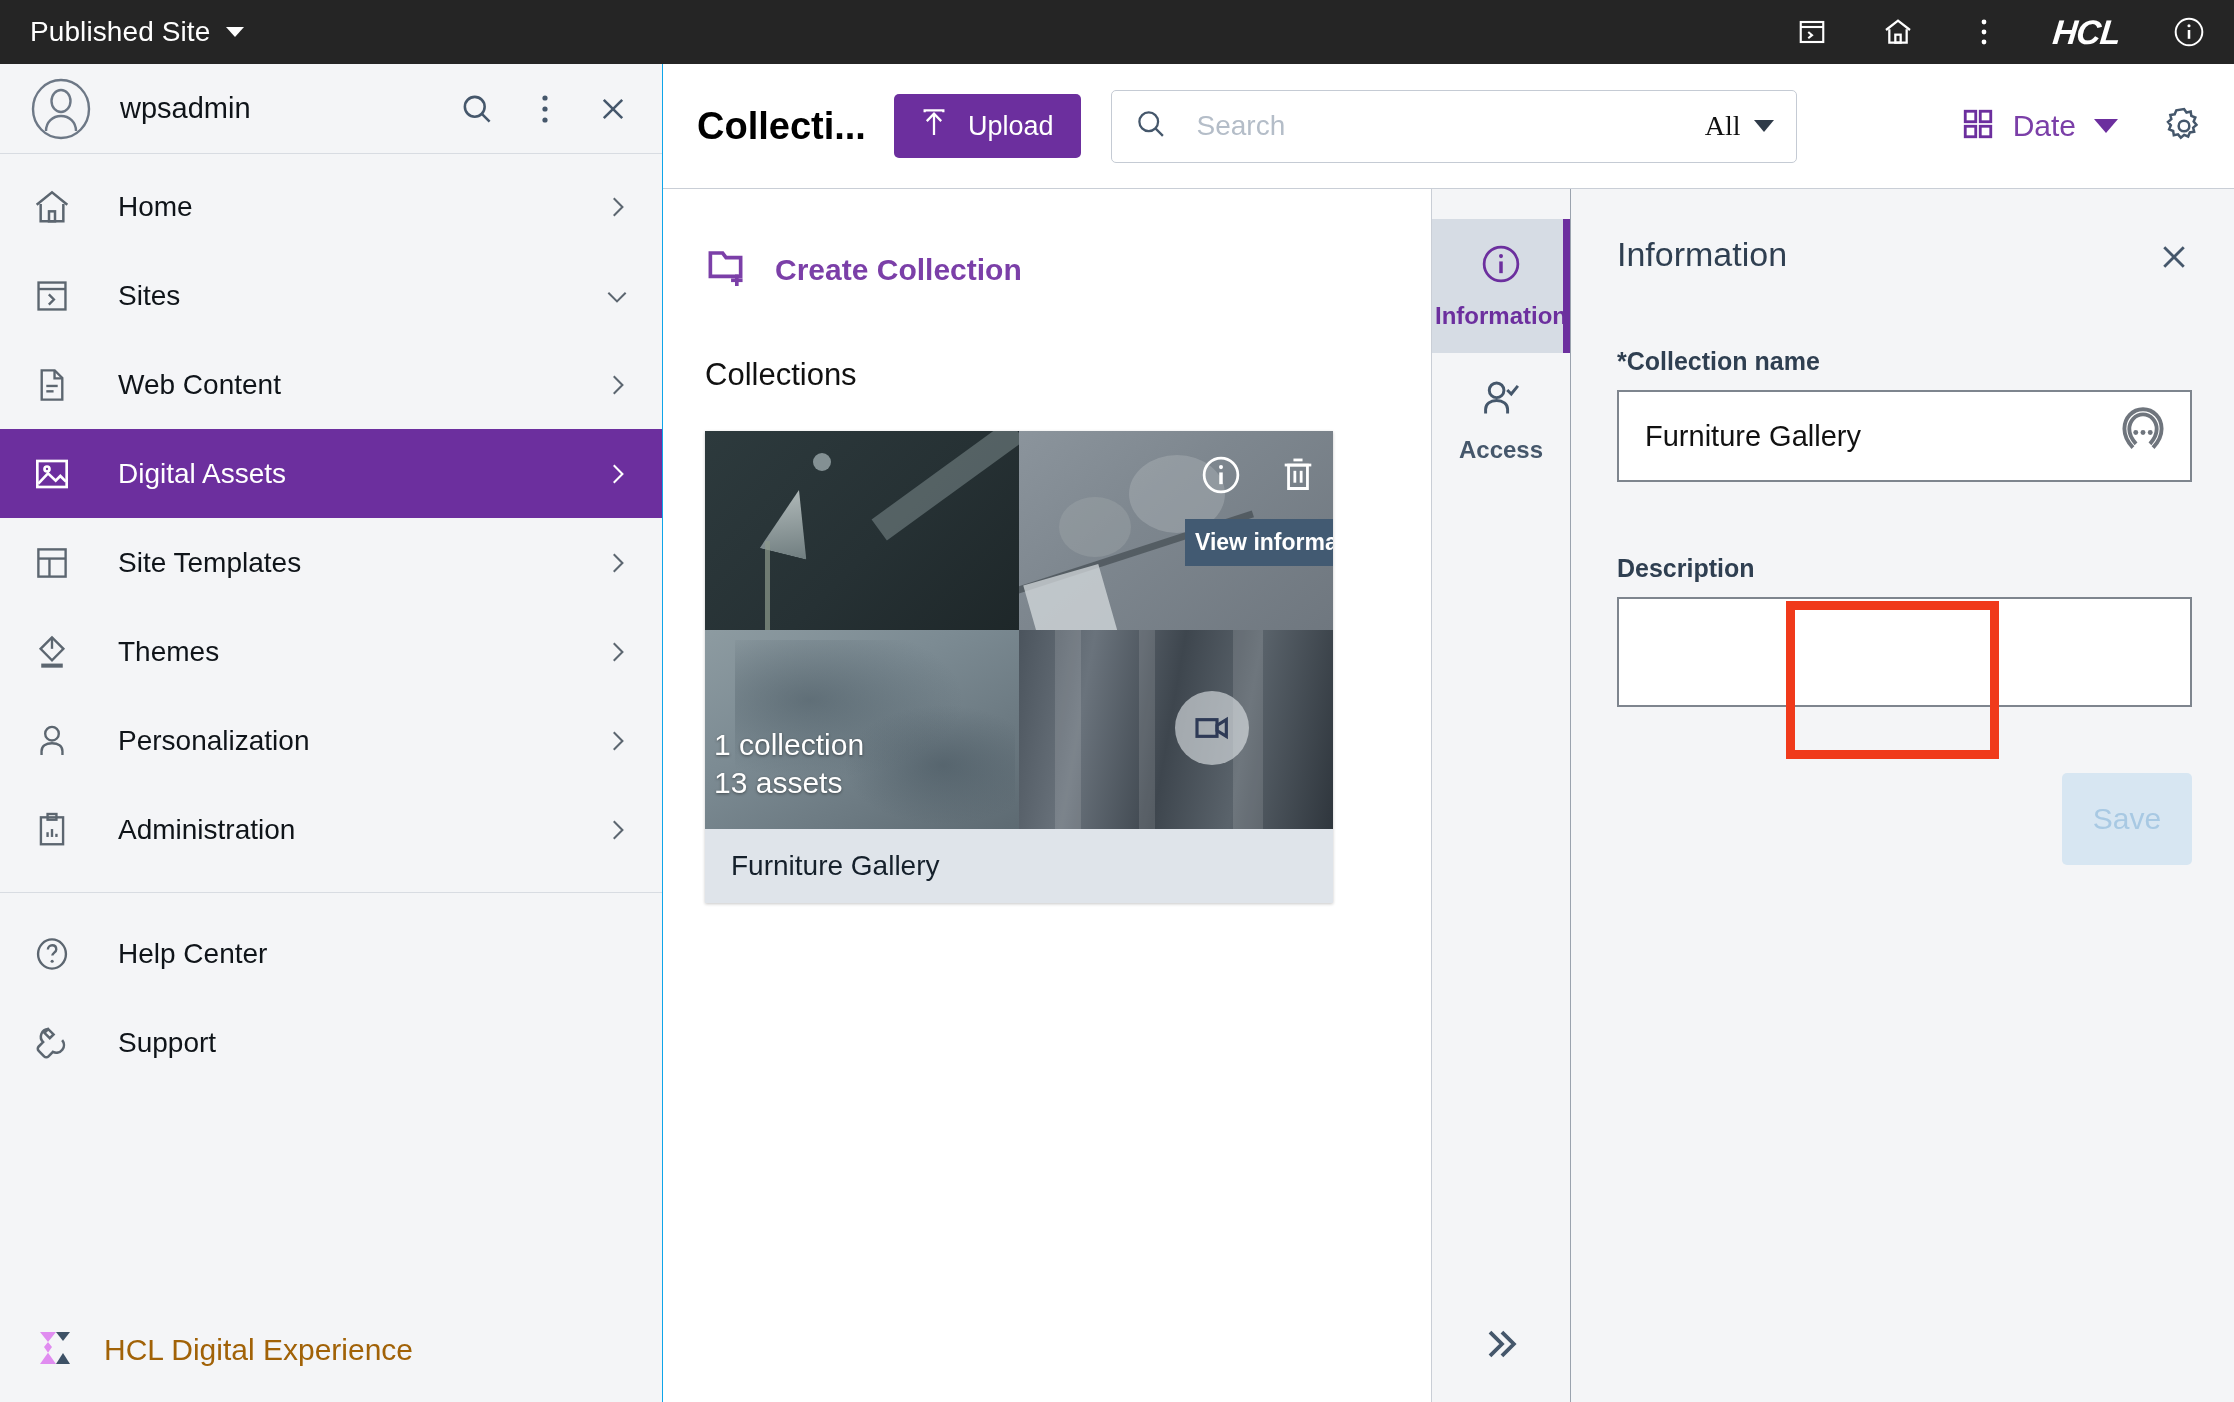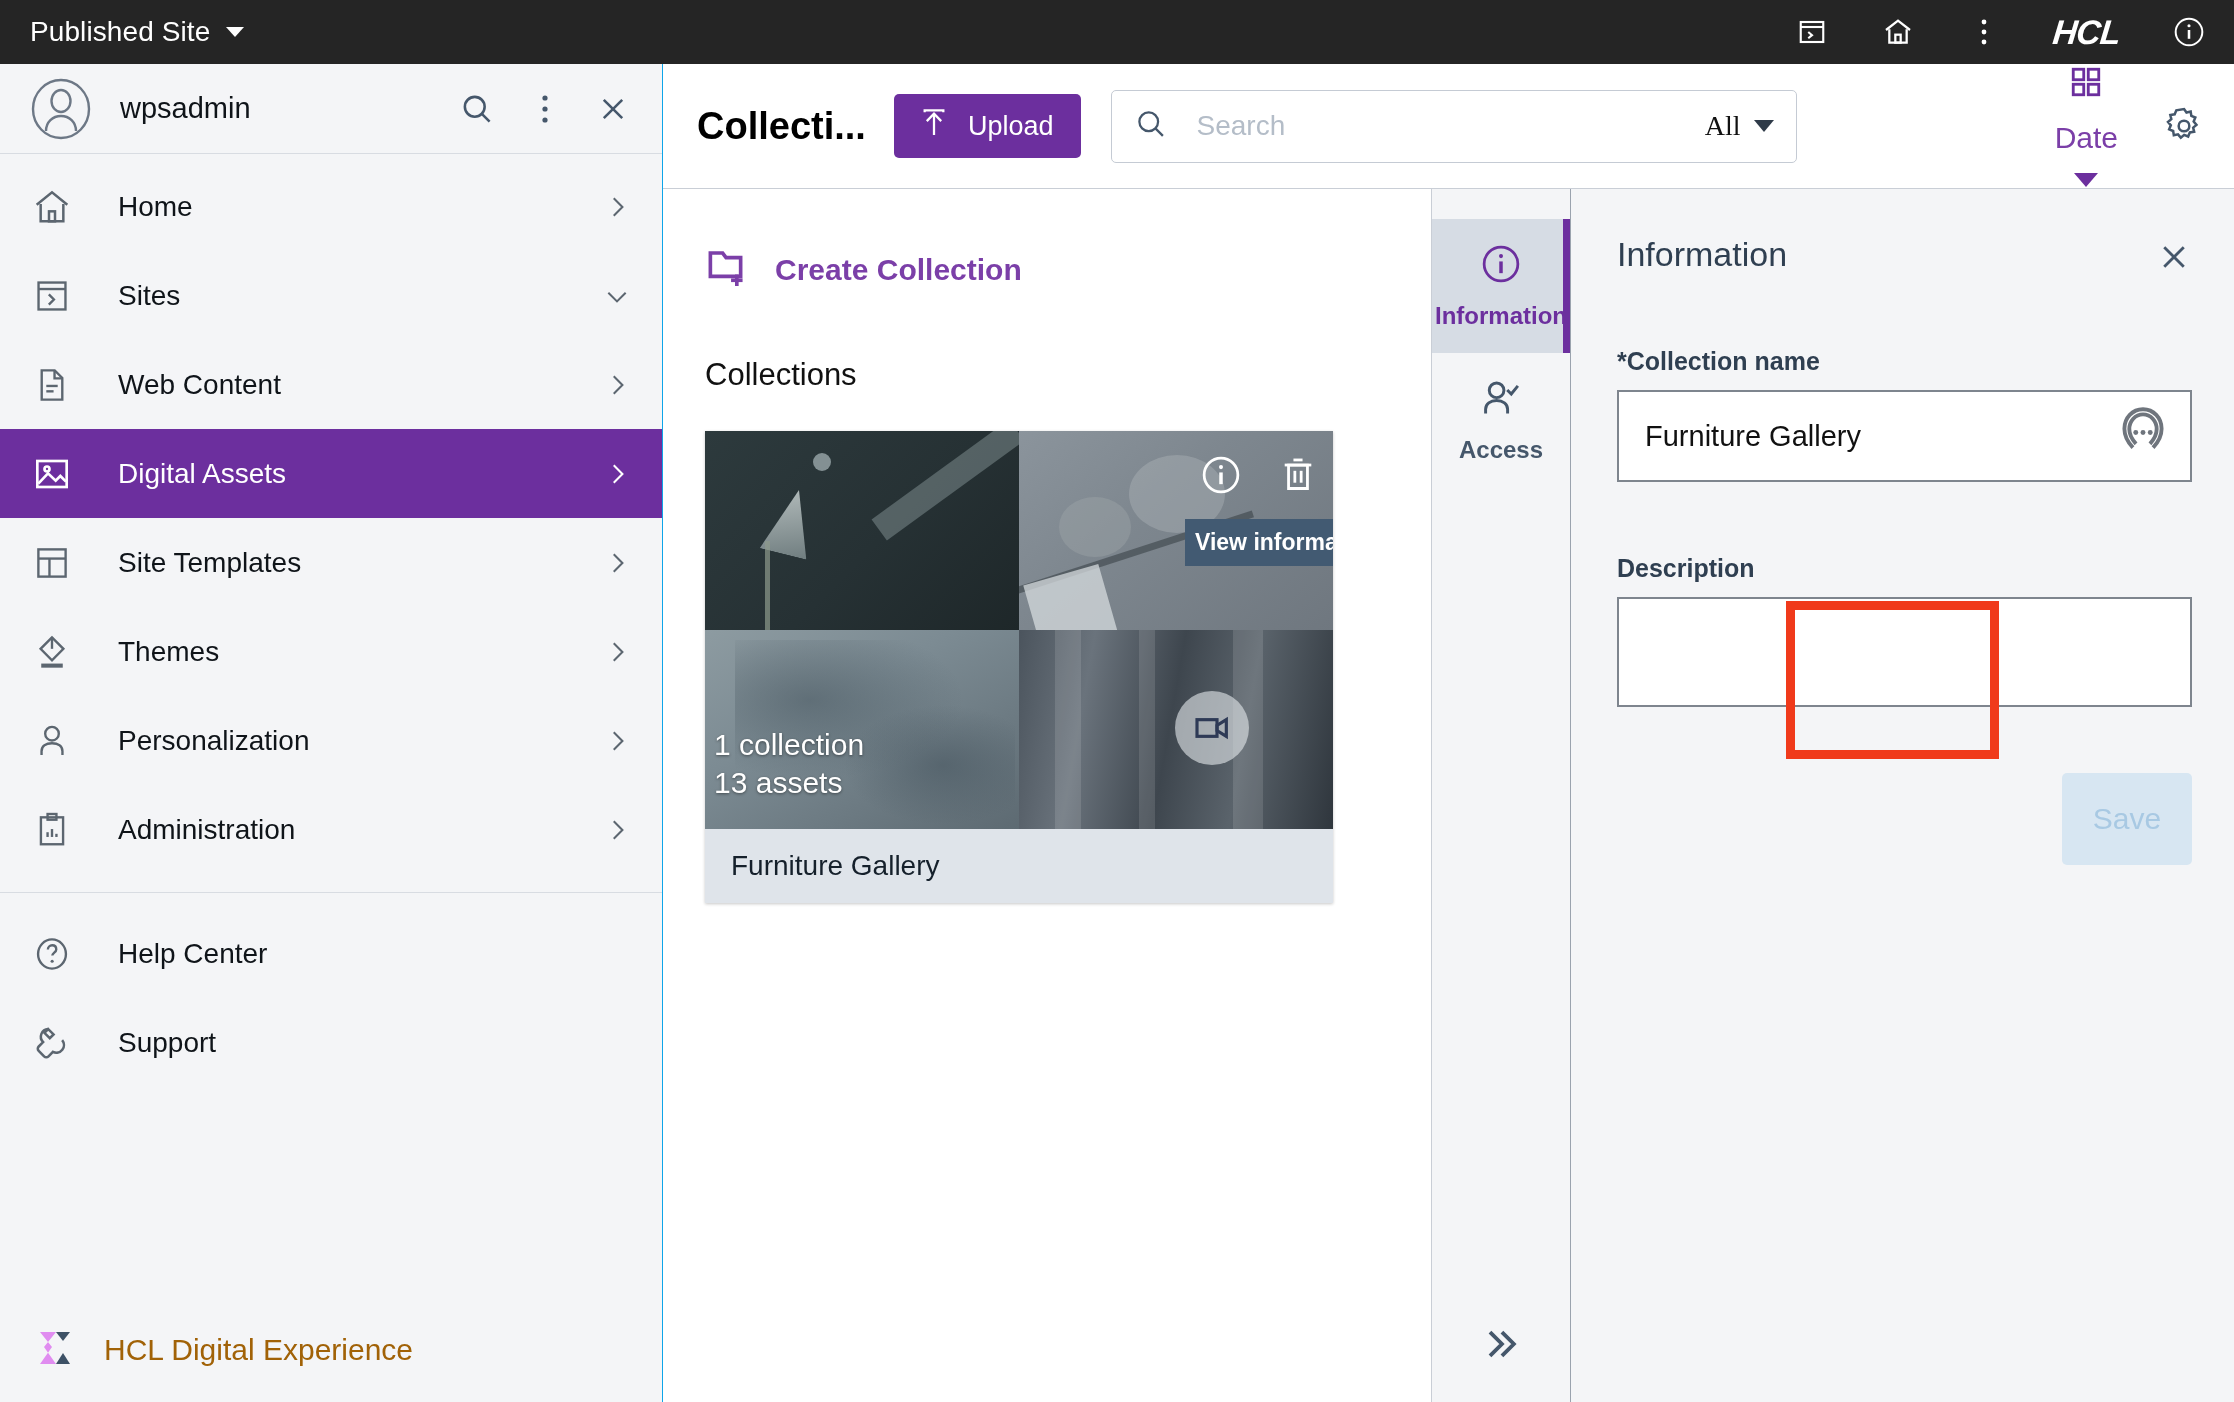--- a/index.html
+++ b/index.html
@@ -90,21 +90,21 @@
     flex: 1 1 auto; border: none; outline: none; font-size: 28px;
     color: #0f1419; font-family: "Liberation Sans", sans-serif; background: transparent;
   }
   .search-input::placeholder { color: #b4bdc8; }
   .all-sel { display: flex; align-items: center; gap: 14px; cursor: pointer; }
   .all-sel .all-label { font-size: 28px; color: #111; font-family: Liberation Serif, serif; }
   .caret-dark { width: 0; height: 0; border-left: 10px solid transparent; border-right: 10px solid transparent; border-top: 12px solid #2f3b49; }
   .caret-purple { width: 0; height: 0; border-left: 12px solid transparent; border-right: 12px solid transparent; border-top: 14px solid #6c2f9e; }
 
   .tb-spacer { flex: 1 1 auto; }
-  .sortgrp { display: flex; align-items: center; gap: 18px; cursor: pointer; flex-direction: column; }
+  .sortgrp { display: flex; align-items: center; gap: 18px; cursor: pointer; }
   .sort-label { font-size: 30px; color: #7b3fa8; }
   .gear-btn { margin-left: 46px; cursor: pointer; display: flex; }
 
   
   .contentrow { flex: 1 1 auto; display: flex; min-height: 0; }
   .content {
     flex: 1 1 auto; background: #ffffff; padding: 56px 0 0 42px;
     min-width: 0; position: relative;
   }
   .create-row { display: flex; align-items: center; gap: 24px; cursor: pointer; width: fit-content; }

